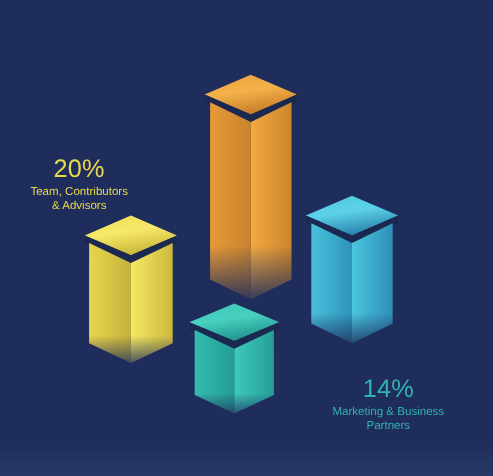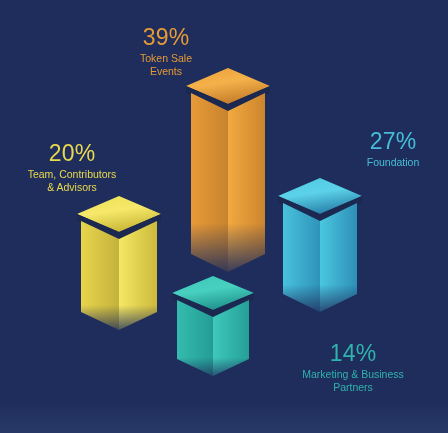--- a/index.html
+++ b/index.html
@@ -179,36 +179,27 @@
 
     <g>
       <polygon points="213,276 254,293 213,310 172,293" fill="url(#g-mkt-top)"></polygon>
       <polygon points="172,293 213,310 254,293 254,300 213,317 172,300" fill="#1b2950"></polygon>
       <polygon points="177,300 213,317 213,376 177,359" fill="url(#g-mkt-left)"></polygon>
       <polygon points="213,317 249,300 249,359 213,376" fill="url(#g-mkt-right)"></polygon>
       <rect x="172" y="330" width="82" height="50" fill="url(#fade-mkt)"></rect>
     </g>
   </svg>
 
-  <div class="label" id="label-token-sale" style="color:#e59a36;">
-    <span class="pct">39%</span>
-    <span class="cap">Token Sale</span>
-    <span class="cap2">Events</span>
-  </div>
 
   <div class="label" id="label-team" style="color:#e9d94e;">
     <span class="pct">20%</span>
     <span class="cap">Team, Contributors</span>
     <span class="cap2">&amp; Advisors</span>
   </div>
 
-  <div class="label" id="label-foundation" style="color:#46bdd8;">
-    <span class="pct">27%</span>
-    <span class="cap">Foundation</span>
-  </div>
 
   <div class="label" id="label-marketing" style="color:#2fb3ab;">
     <span class="pct">14%</span>
     <span class="cap">Marketing &amp; Business</span>
     <span class="cap2">Partners</span>
   </div>
 
   <div id="bottom-band"></div>
 </div>
 

